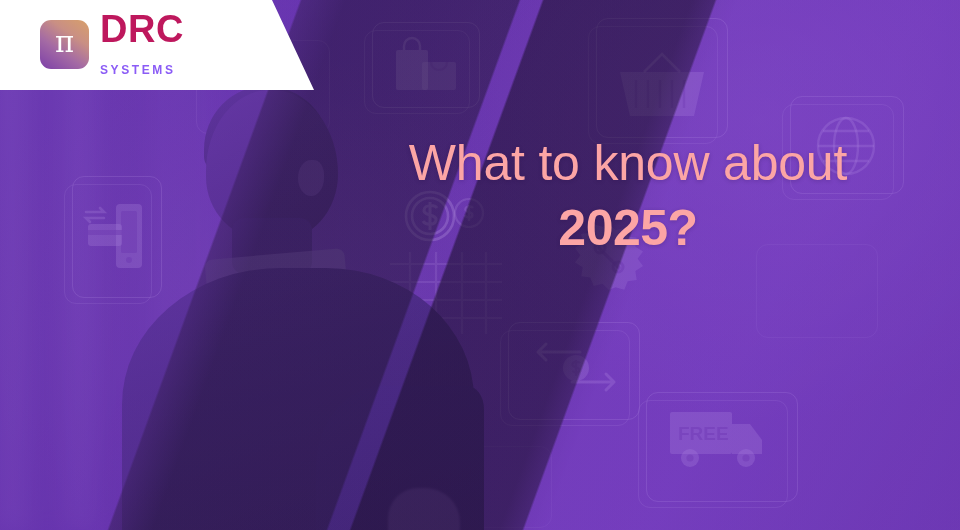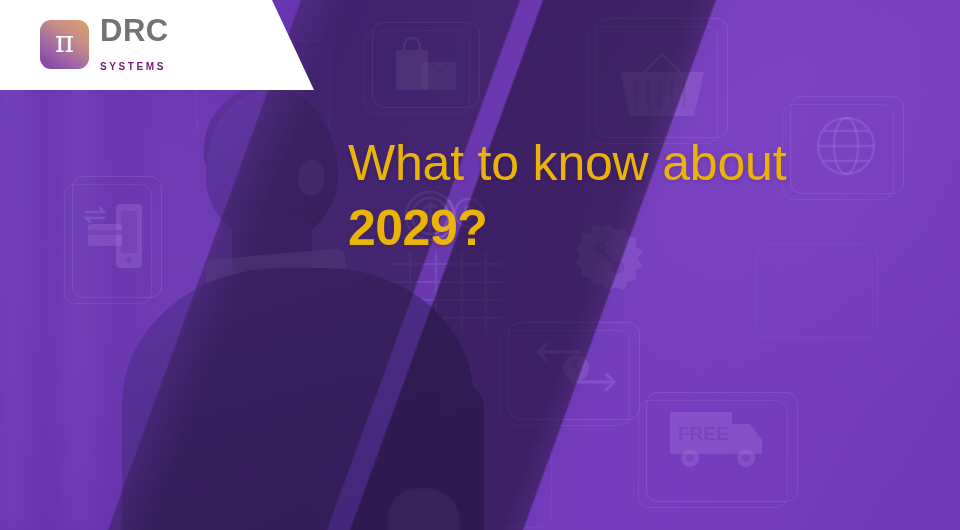--- a/index.html
+++ b/index.html
@@ -134,30 +134,30 @@
   .logo-wrap{display:flex;align-items:center;gap:11px;margin-left:40px;margin-top:-2px;}
   .logo-mark{
     width:49px;height:49px;border-radius:11px;
     background:linear-gradient(215deg,#d8a06a 0%,#c98f84 32%,#a46aa4 62%,#7c3fa8 100%);
     display:flex;align-items:center;justify-content:center;
     color:#fff;font-size:29px;line-height:1;font-family:"DejaVu Serif", serif;
     padding-bottom:4px;box-sizing:border-box;
   }
   .logo-words{display:flex;flex-direction:column;justify-content:center;}
   .logo-drc{
-    font-size:31px;font-weight:bold;color:#737373;letter-spacing:.5px;line-height:.96;
+    font-size:38px;font-weight:bold;color:#be185d;letter-spacing:.5px;line-height:.96;
   }
   .logo-sys{
-    font-size:10px;font-weight:bold;color:#701a75;letter-spacing:2.6px;line-height:1.05;margin-top:16px;
+    font-size:12px;font-weight:bold;color:#8b5cf6;letter-spacing:2.6px;line-height:1.05;margin-top:16px;
   }
 
   
   .headline{
     position:absolute;right:52px;top:131px;width:560px;
-    text-align:left;color:#eab308;
+    text-align:center;color:#fca5a5;
     font-size:50px;line-height:65px;font-weight:400;
     letter-spacing:-.2px;
     text-shadow:0 1px 4px rgba(30,12,60,.22);
   }
   .headline .bold{font-weight:bold;letter-spacing:-.5px;}
 </style>
 </head>
 <body>
 
 <div class="banner">
@@ -286,16 +286,16 @@
       <div class="logo-mark">π</div>
       <div class="logo-words">
         <div class="logo-drc">DRC</div>
         <div class="logo-sys">SYSTEMS</div>
       </div>
     </div>
   </div>
 
   <div class="headline">
     <div>What to know about</div>
-    <div class="bold">2029?</div>
+    <div class="bold">2025?</div>
   </div>
 
 </div>
 
 </body></html>

